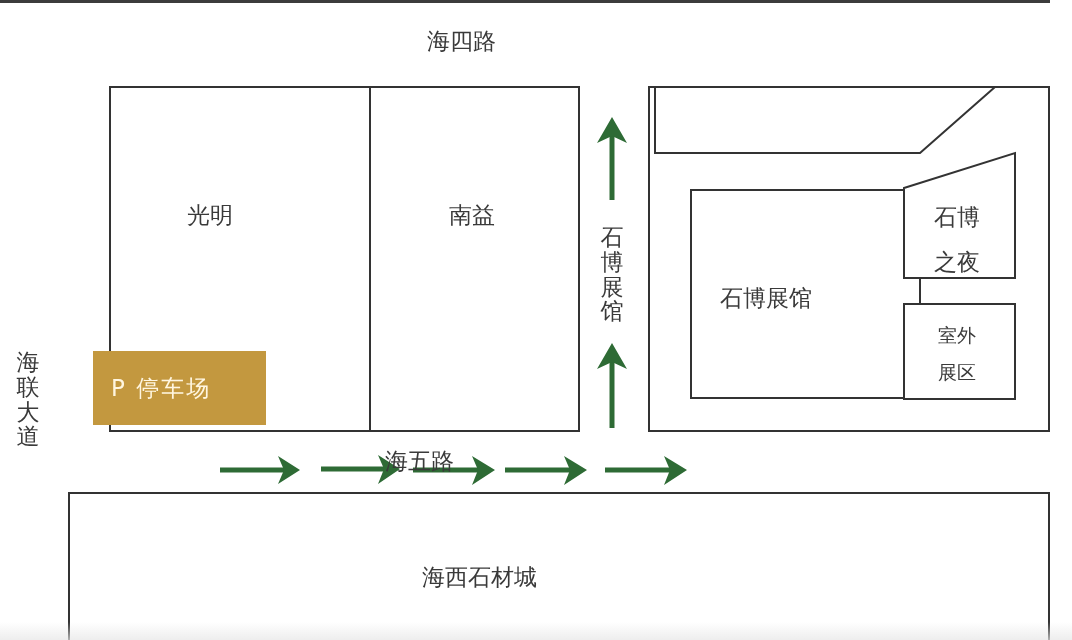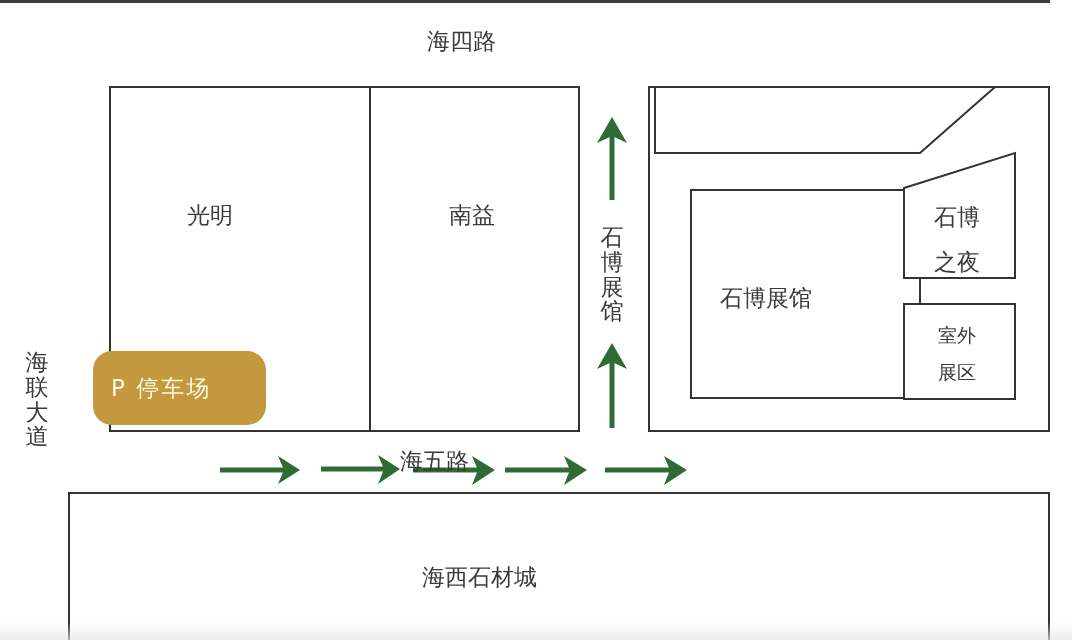--- a/index.html
+++ b/index.html
@@ -9,33 +9,33 @@
     font-family: "DejaVu Sans", "Liberation Sans", sans-serif;
     color: #3a3a3a;
   }
   .top-rule { position: absolute; left: 0; top: 0; width: 1050px; height: 3px; background: #3c3c3c; }
   .block { position: absolute; border: 2px solid #333; box-sizing: border-box; background: #fff; }
   .label { position: absolute; font-size: 23px; color: #3a3a3a; white-space: nowrap; line-height: 1; }
   .vlabel { position: absolute; font-size: 23px; color: #3a3a3a; width: 26px; line-height: 1.08; text-align: center; word-break: break-all; }
   .parking {
     position: absolute; left: 93px; top: 351px; width: 173px; height: 74px;
     background: #c3983f; color: #fff6e0; font-size: 23px;
-    display: flex; align-items: center; padding-left: 18px; box-sizing: border-box; letter-spacing: 2px; border-radius: 19px;
+    display: flex; align-items: center; padding-left: 18px; box-sizing: border-box; letter-spacing: 2px;
   }
   svg.overlay { position: absolute; left: 0; top: 0; }
   .bottom-fade { position: absolute; left: 0; top: 622px; width: 1072px; height: 18px;
     background: linear-gradient(to bottom, rgba(240,240,240,0), rgba(230,230,230,0.7)); }
 </style>
 </head>
 <body>
 
 <div class="top-rule"></div>
 
 <div class="label" style="left:387px; top:30px;margin-left:40px;">海四路</div>
-<div class="vlabel" style="left:15px; top:350px;margin-left:9px;">海联大道</div>
+<div class="vlabel" style="left:15px; top:350px;">海联大道</div>
 <div class="vlabel" style="left:599px; top:225px;">石博展馆</div>
 
 <div class="block" style="left:68px; top:86px; width:263px; height:346px;margin-left:41px;">
   <div class="label" style="left:76px; top:116px;">光明</div>
 </div>
 <div class="parking">P 停车场</div>
 
 <div class="block" style="left:369px; top:86px; width:211px; height:346px;">
   <div class="label" style="left:78px; top:116px;font-family:Liberation Serif, serif;">南益</div>
 </div>
@@ -85,16 +85,16 @@
       <line x1="612" y1="200" x2="612" y2="133" stroke-width="5"></line>
       <polygon points="612,117 597,143 612,136 627,143" stroke="none"></polygon>
     </g>
     <g>
       <line x1="612" y1="428" x2="612" y2="360" stroke-width="5"></line>
       <polygon points="612,343 597,369 612,362 627,369" stroke="none"></polygon>
     </g>
   </g>
 </svg>
 
-<div class="label" style="left:400px; top:450px;">海五路</div>
+<div class="label" style="left:385px; top:450px;">海五路</div>
 <div class="vlabel" style="left:930px; top:195px; width:54px; line-height:1.95; font-size:23px;">石博之夜</div>
 
 <div class="bottom-fade"></div>
 
 </body></html>

